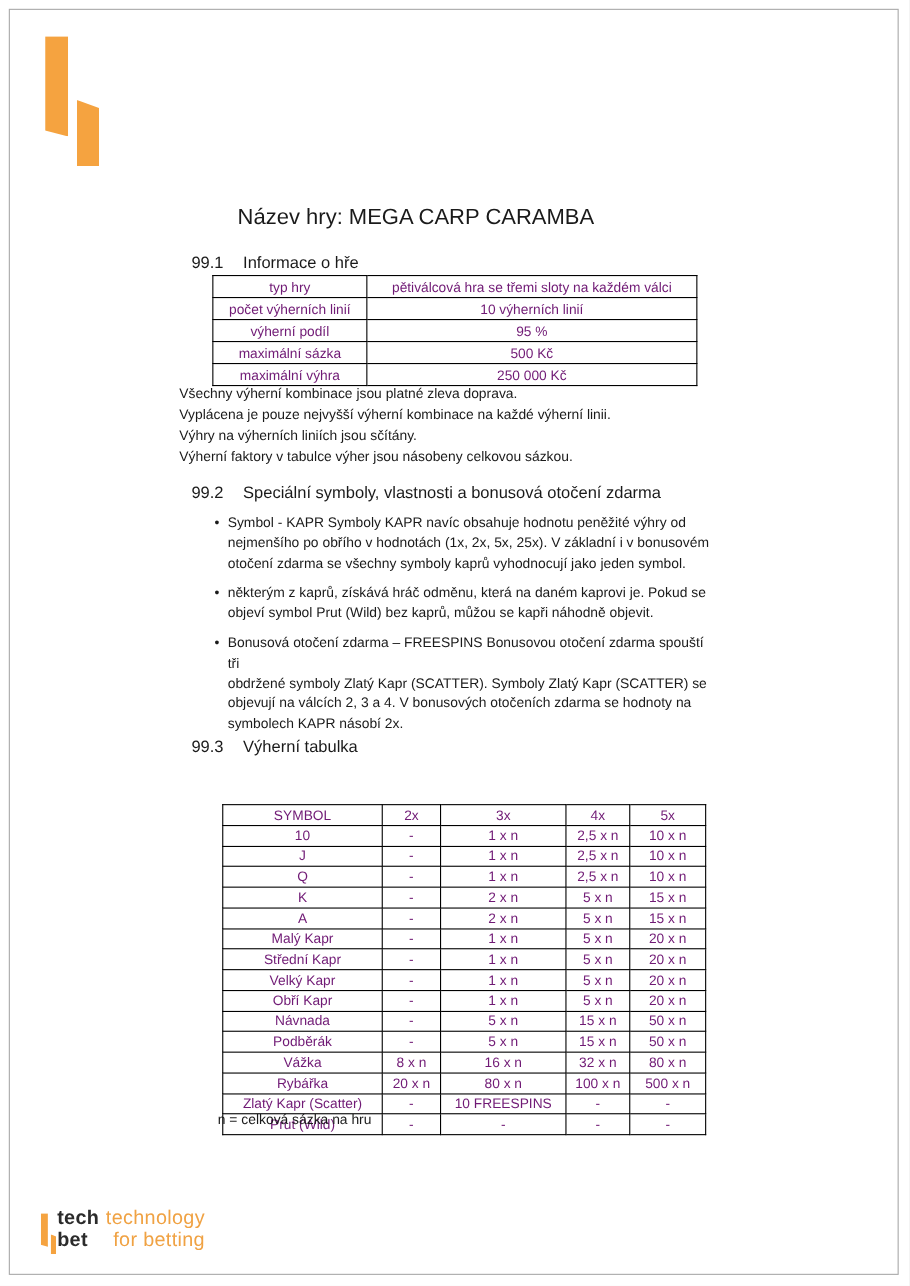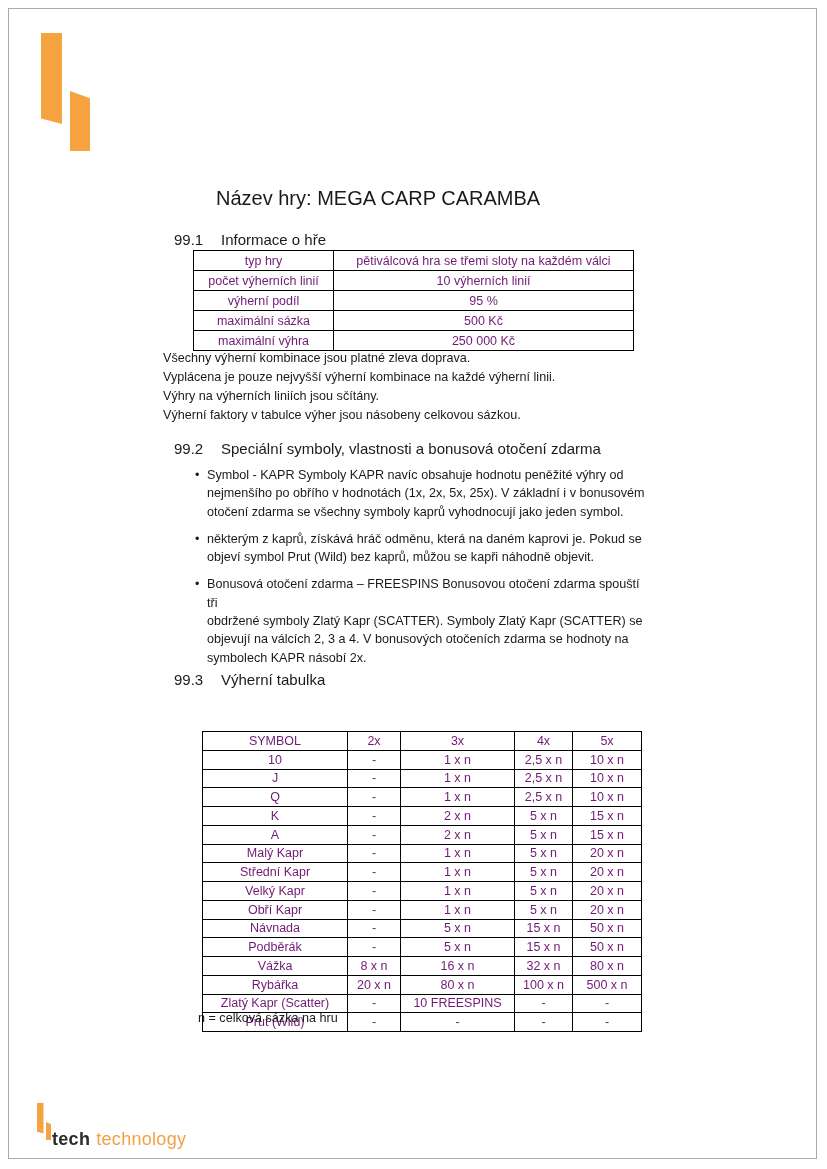--- a/index.html
+++ b/index.html
@@ -63,21 +63,21 @@
   .footer-bar-1 { left:37px; top:1103px; width:6.5px; height:30.5px;
     clip-path:polygon(0 0, 100% 0, 100% 100%, 0 94%); }
   .footer-bar-2 { left:46px; top:1122px; width:5px; height:18px;
     clip-path:polygon(0 0, 100% 12%, 100% 100%, 0 100%); }
   .footer-text {
     position:absolute; left:52px; top:1097px; font-size:18px; line-height:20px;
     white-space:nowrap; letter-spacing:0.3px;
   }
   .footer-row { display:flex; gap:6px; align-items:baseline;justify-content:space-between; }
   .brand-bold { font-weight:bold; color:#2b2b2b; }
-  .brand-light { color:#f0a243; font-weight:normal;margin-top:32px; }
+  .brand-light { color:#f0a243; font-weight:normal; }
 </style>
 </head>
 <body>
 
 <div class="page">
   <div class="frame"></div>
 
   <div class="logo-bar logo-bar-1"></div>
   <div class="logo-bar logo-bar-2"></div>
 

